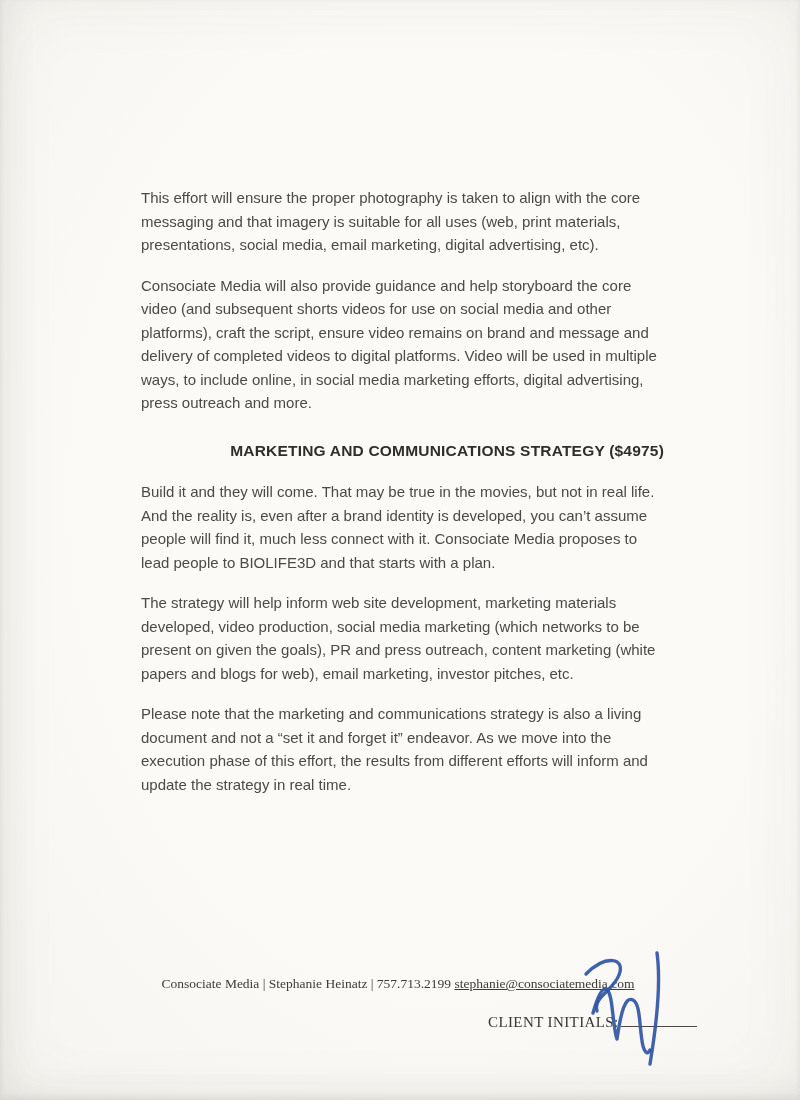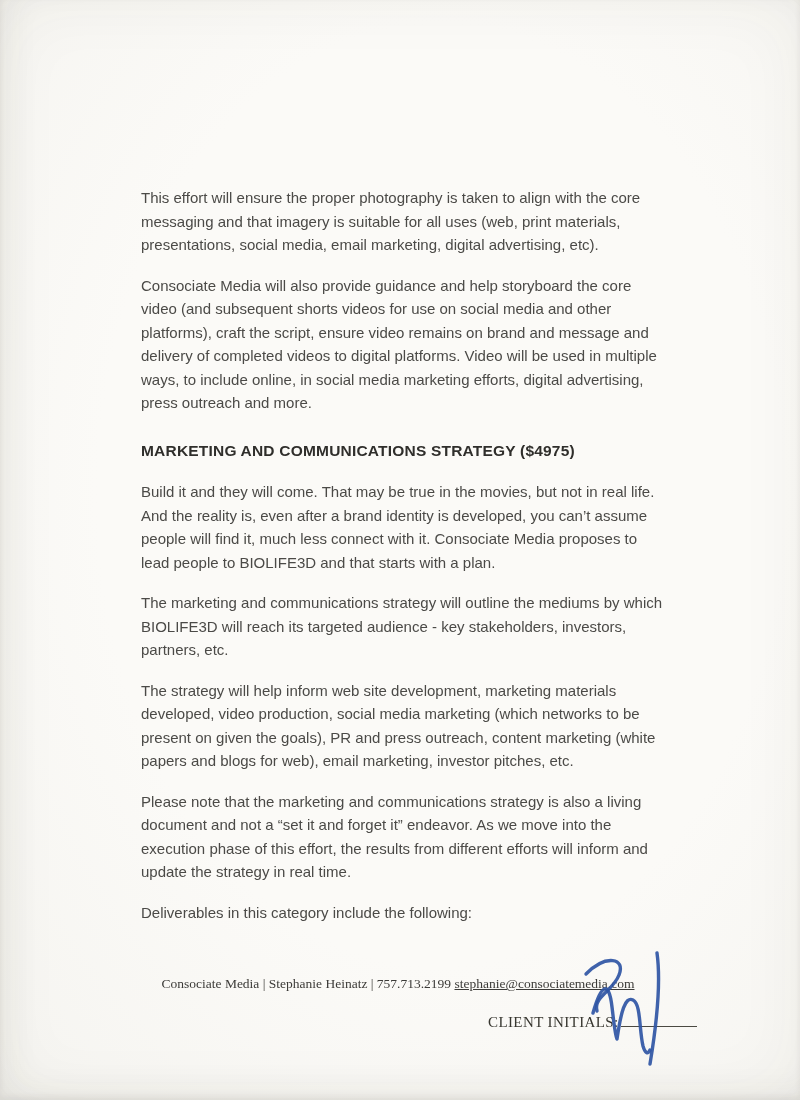--- a/index.html
+++ b/index.html
@@ -32,20 +32,21 @@
   }
   .content p {
     margin: 0 0 17px 0;
   }
   .section-heading {
     margin: 24px 0 18px 0;
     font-size: 15.5px;
     font-weight: bold;
     color: #2f2e2b;
     letter-spacing: 0.2px;
+    text-align: right;
   }
   .footer-contact {
     position: absolute;
     top: 976px;
     left: 0;
     width: 712px;
     text-align: center;
     font-family: "Liberation Serif", serif;
     font-size: 13.5px;
     color: #3c3b38;
@@ -94,24 +95,22 @@
 
 <div class="page">
 
   <div class="content">
     <p>This effort will ensure the proper photography is taken to align with the core messaging and that imagery is suitable for all uses (web, print materials, presentations, social media, email marketing, digital advertising, etc).</p>
     <p>Consociate Media will also provide guidance and help storyboard the core video (and subsequent shorts videos for use on social media and other platforms), craft the script, ensure video remains on brand and message and delivery of completed videos to digital platforms. Video will be used in multiple ways, to include online, in social media marketing efforts, digital advertising, press outreach and more.</p>
 
     <h2 class="section-heading">MARKETING AND COMMUNICATIONS STRATEGY ($4975)</h2>
 
     <p>Build it and they will come. That may be true in the movies, but not in real life. And the reality is, even after a brand identity is developed, you can’t assume people will find it, much less connect with it. Consociate Media proposes to lead people to BIOLIFE3D and that starts with a plan.</p>
-    <p>The marketing and communications strategy will outline the mediums by which BIOLIFE3D will reach its targeted audience - key stakeholders, investors, partners, etc.</p>
     <p>The strategy will help inform web site development, marketing materials developed, video production, social media marketing (which networks to be present on given the goals), PR and press outreach, content marketing (white papers and blogs for web), email marketing, investor pitches, etc.</p>
     <p>Please note that the marketing and communications strategy is also a living document and not a “set it and forget it” endeavor. As we move into the execution phase of this effort, the results from different efforts will inform and update the strategy in real time.</p>
-    <p>Deliverables in this category include the following:</p>
   </div>
 
   <div class="footer-contact">
     <span>Consociate Media | Stephanie Heinatz | 757.713.2199 </span><span class="footer-email">stephanie@consociatemedia.com</span>
   </div>
 
   <div class="client-initials">
     <span>CLIENT INITIALS:</span><span class="initials-line"></span>
   </div>
 

